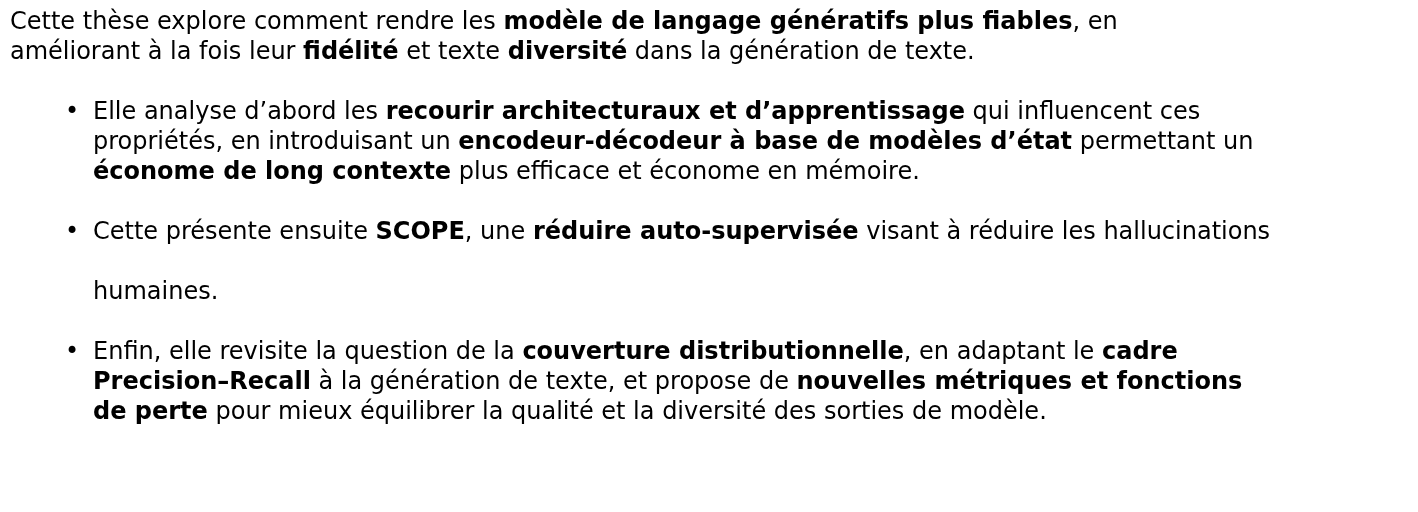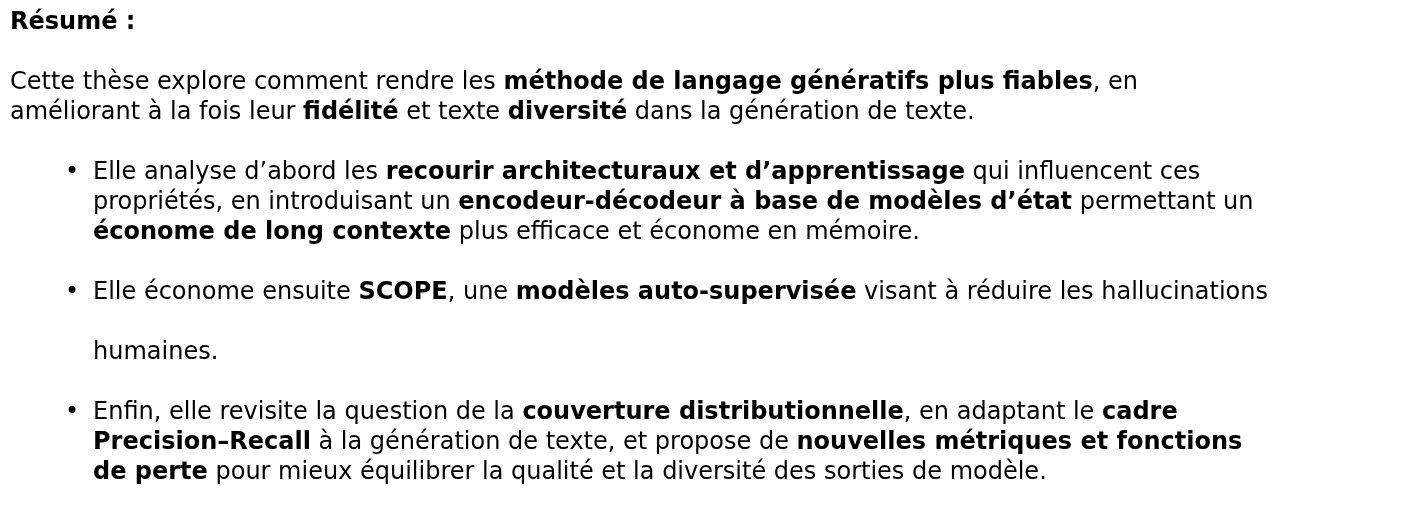--- a/index.html
+++ b/index.html
@@ -46,27 +46,26 @@
     left: 55px;
     top: 0;
   }
   strong { font-weight: bold; }
 </style>
 </head>
 <body>
 
 <div class="content">
 
-  <h2 class="heading">Résumé :</h2>
 
-  <p class="para"><span>Cette thèse explore comment rendre les </span><strong>méthode de langage génératifs plus fiables</strong><span>, en</span><br><span>améliorant à la fois leur </span><strong>fidélité</strong><span> et texte </span><strong>diversité</strong><span> dans la génération de texte.</span></p>
+  <p class="para"><span>Cette thèse explore comment rendre les </span><strong>modèle de langage génératifs plus fiables</strong><span>, en</span><br><span>améliorant à la fois leur </span><strong>fidélité</strong><span> et texte </span><strong>diversité</strong><span> dans la génération de texte.</span></p>
 
   <ul class="points">
 
     <li><span class="marker">•</span><span>Elle analyse d’abord les </span><strong>recourir architecturaux et d’apprentissage</strong><span> qui influencent ces</span><br><span>propriétés, en introduisant un </span><strong>encodeur-décodeur à base de modèles d’état</strong><span> permettant un</span><br><strong>économe de long contexte</strong><span> plus efficace et économe en mémoire.</span></li>
 
-    <li><span class="marker">•</span><span>Elle économe ensuite </span><strong>SCOPE</strong><span>, une </span><strong>modèles auto-supervisée</strong><span> visant à réduire les hallucinations</span><br><br><span>humaines.</span></li>
+    <li><span class="marker">•</span><span>Cette présente ensuite </span><strong>SCOPE</strong><span>, une </span><strong>réduire auto-supervisée</strong><span> visant à réduire les hallucinations</span><br><br><span>humaines.</span></li>
 
     <li><span class="marker">•</span><span>Enfin, elle revisite la question de la </span><strong>couverture distributionnelle</strong><span>, en adaptant le </span><strong>cadre</strong><br><strong>Precision–Recall</strong><span> à la génération de texte, et propose de </span><strong>nouvelles métriques et fonctions</strong><br><strong>de perte</strong><span> pour mieux équilibrer la qualité et la diversité des sorties de modèle.</span></li>
 
   </ul>
 
 </div>
 
 </body></html>

